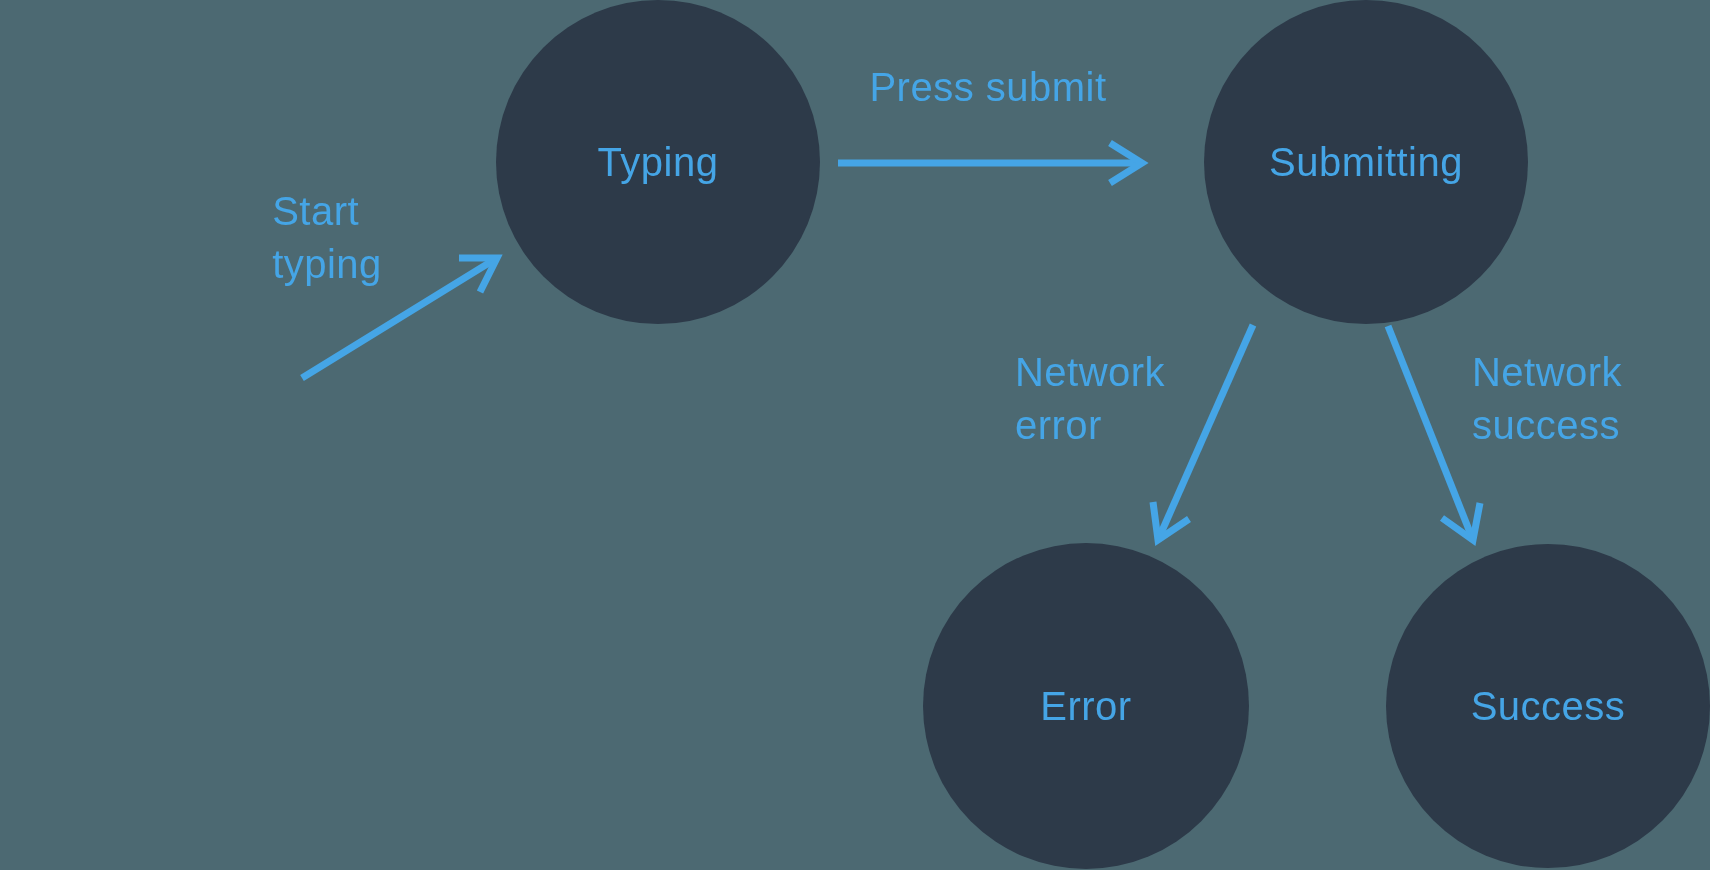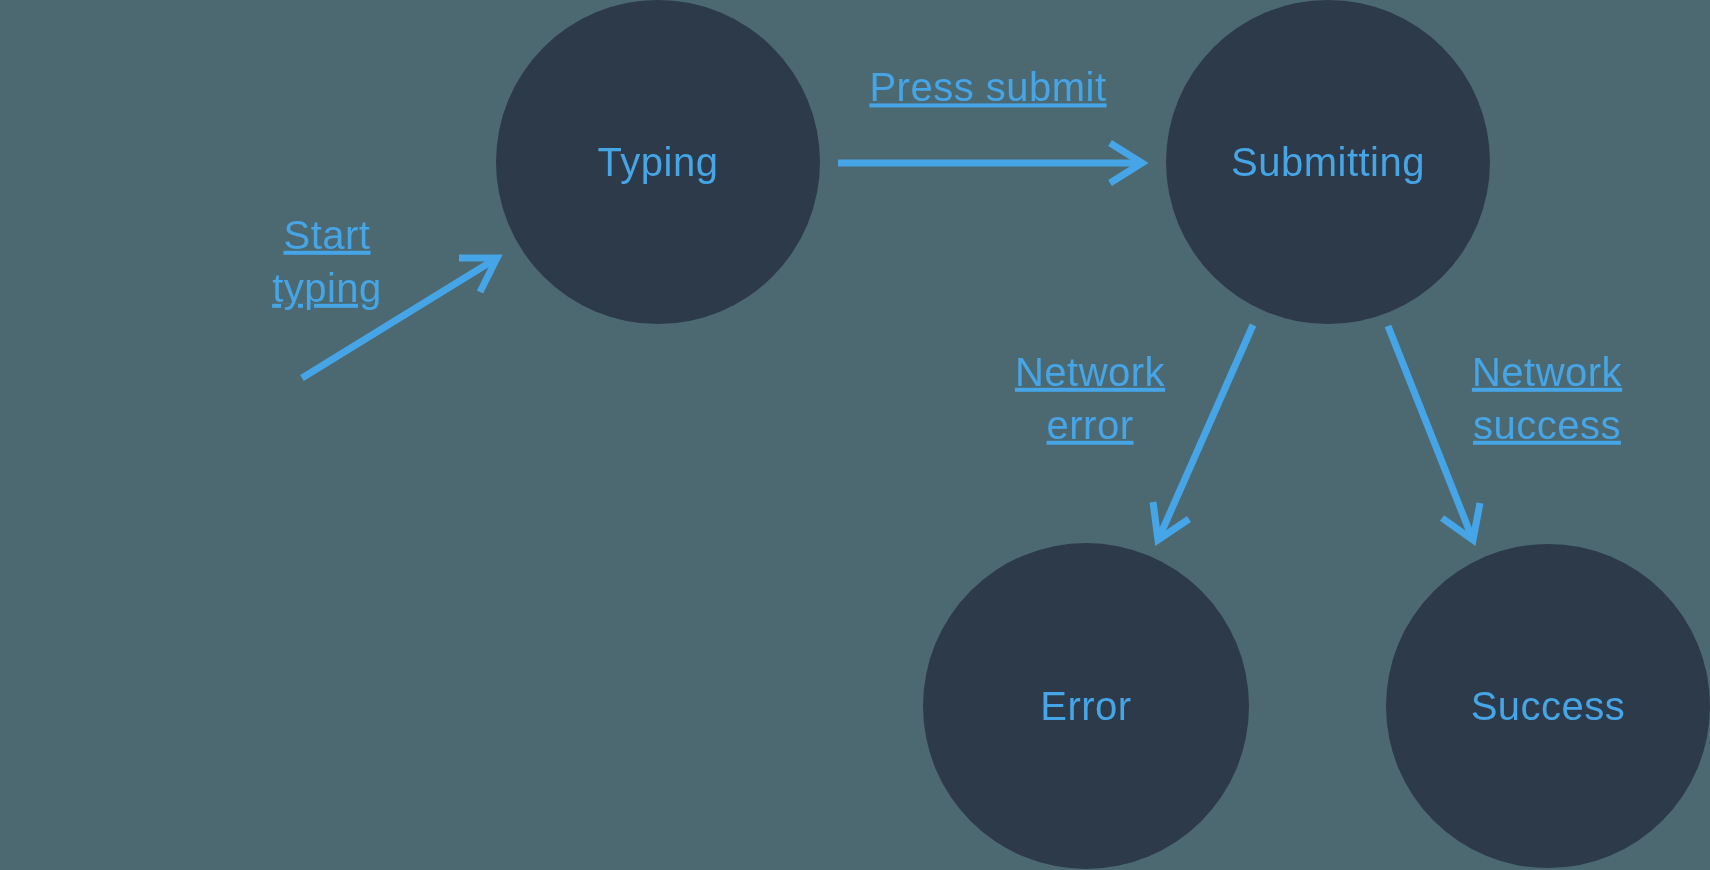--- a/index.html
+++ b/index.html
@@ -47,24 +47,23 @@
     letter-spacing: 0.5px;
     text-align: center;
   }
   .edge-label {
     position: absolute;
     transform: translate(-50%, -50%);
     color: var(--accent);
     font-size: 40px;
     font-weight: 500;
     letter-spacing: 0.5px;
-    text-align: center;
+    text-align: left;
     white-space: pre-line;
     line-height: 1.33;
-    text-decoration: underline;
   }
 </style>
 </head>
 <body>
 
 <div class="canvas">
 
   <svg class="arrows" viewBox="0 0 1710 870" aria-hidden="true">
     <g class="arrow">
       <line x1="302" y1="378" x2="497" y2="258"></line>
@@ -82,33 +81,33 @@
       <line x1="1388" y1="326" x2="1473" y2="540"></line>
       <polyline points="1480,503 1473,540 1442,518"></polyline>
     </g>
   </svg>
 
 
   <div class="node" style="left:496px; top:0px; width:324px; height:324px;">
     <span class="node-label">Typing</span>
   </div>
 
-  <div class="node" style="left:1166px; top:0px; width:324px; height:324px;">
+  <div class="node" style="left:1204px; top:0px; width:324px; height:324px;">
     <span class="node-label">Submitting</span>
   </div>
 
   <div class="node" style="left:923px; top:543px; width:326px; height:326px;">
     <span class="node-label">Error</span>
   </div>
 
   <div class="node" style="left:1386px; top:544px; width:324px; height:324px;">
     <span class="node-label">Success</span>
   </div>
 
-  <div class="edge-label" style="left:327px; top:238px;margin-top:24px;">Start
+  <div class="edge-label" style="left:327px; top:238px;">Start
 typing</div>
 
   <div class="edge-label" style="left:988px; top:88px;">Press submit</div>
 
   <div class="edge-label" style="left:1090px; top:399px;">Network
 error</div>
 
   <div class="edge-label" style="left:1547px; top:399px;">Network
 success</div>
 

